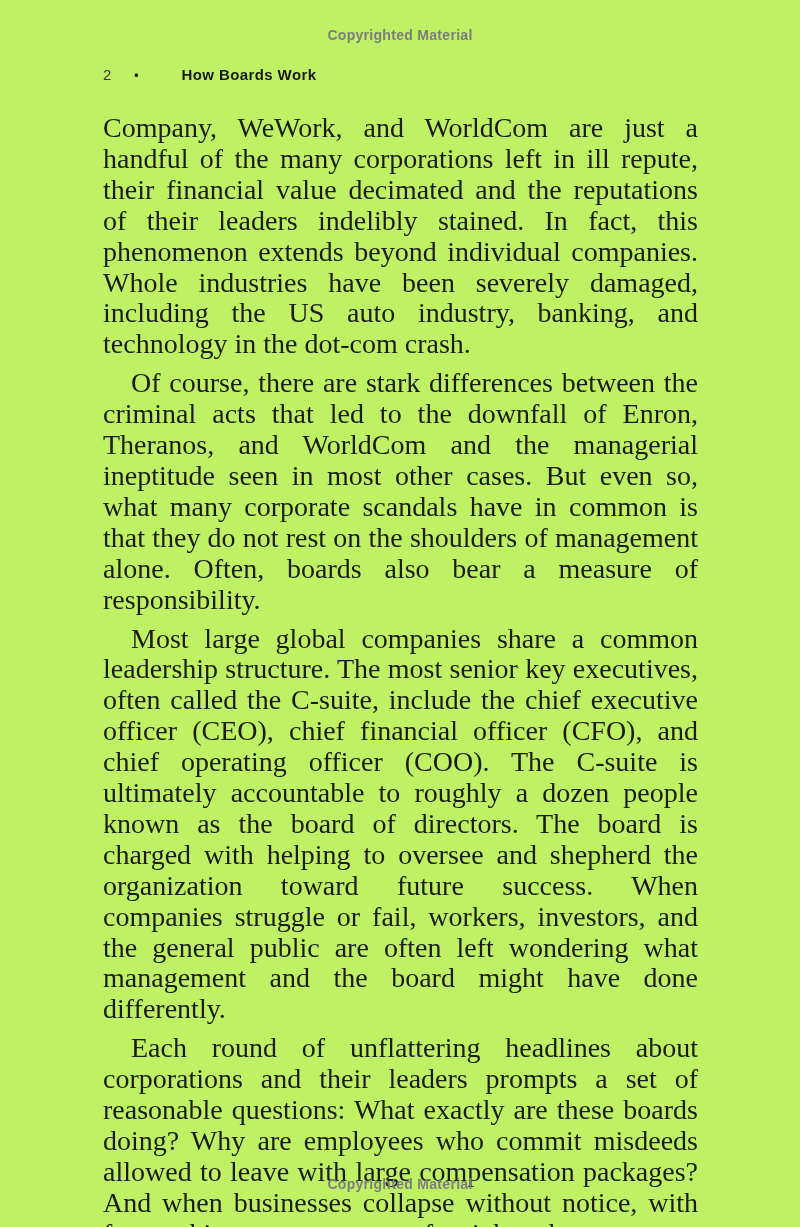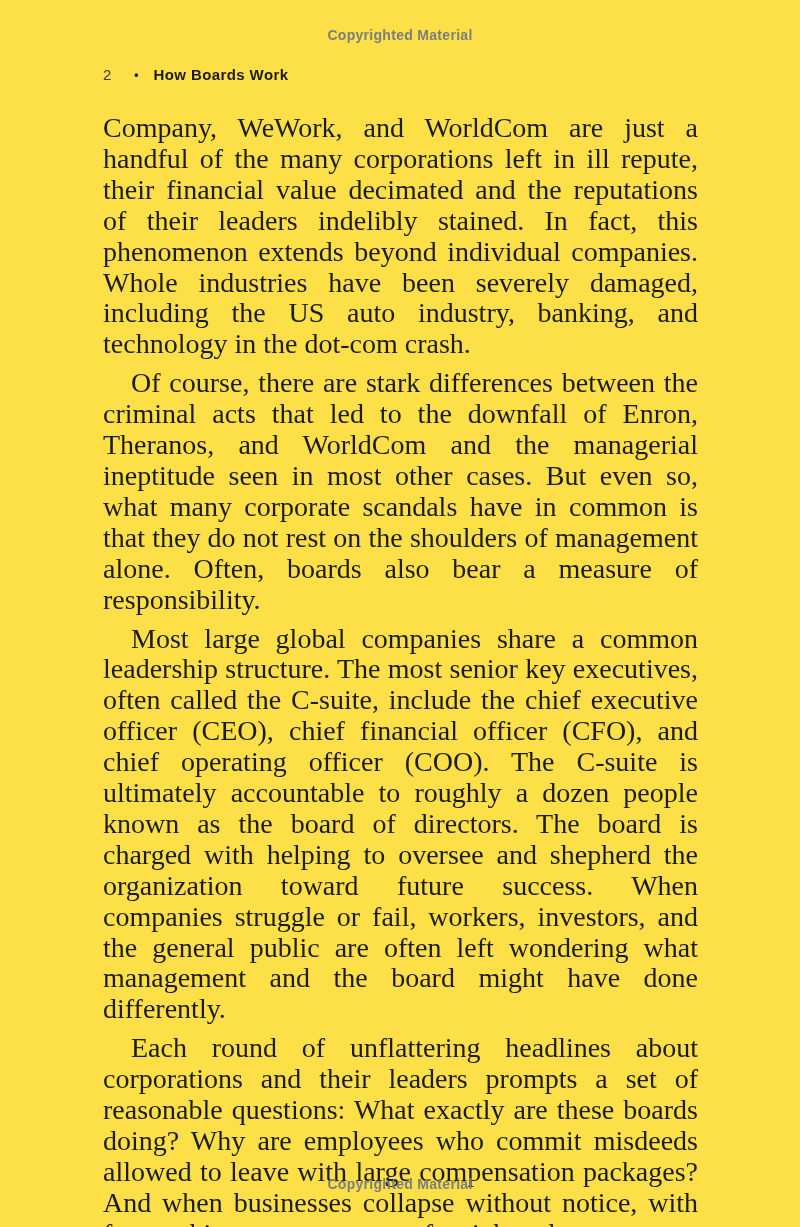--- a/index.html
+++ b/index.html
@@ -4,21 +4,21 @@
 <style>
   html, body {
     margin: 0;
     padding: 0;
     background: #ffffff;
   }
   .page {
     position: relative;
     width: 800px;
     height: 1227px;
-    background: #fde047;
+    background: #bef264;
     overflow: hidden;
   }
   .copyright-notice {
     position: absolute;
     left: 0;
     width: 100%;
     text-align: center;
     font-family: "Liberation Sans", sans-serif;
     font-weight: 700;
     font-size: 14px;
@@ -45,20 +45,21 @@
   .header-separator {
     font-weight: 700;
     font-size: 12px;
     margin: 0 15px 0 23px;
     position: relative;
     top: -1px;
   }
   .running-title {
     font-weight: 700;
     letter-spacing: 0.4px;
+    margin-left: 28px;
   }
 
   .body-text {
     position: absolute;
     top: 113px;
     left: 103px;
     width: 595px;
     font-family: "Liberation Serif", serif;
     font-size: 28px;
     line-height: 30.9px;

